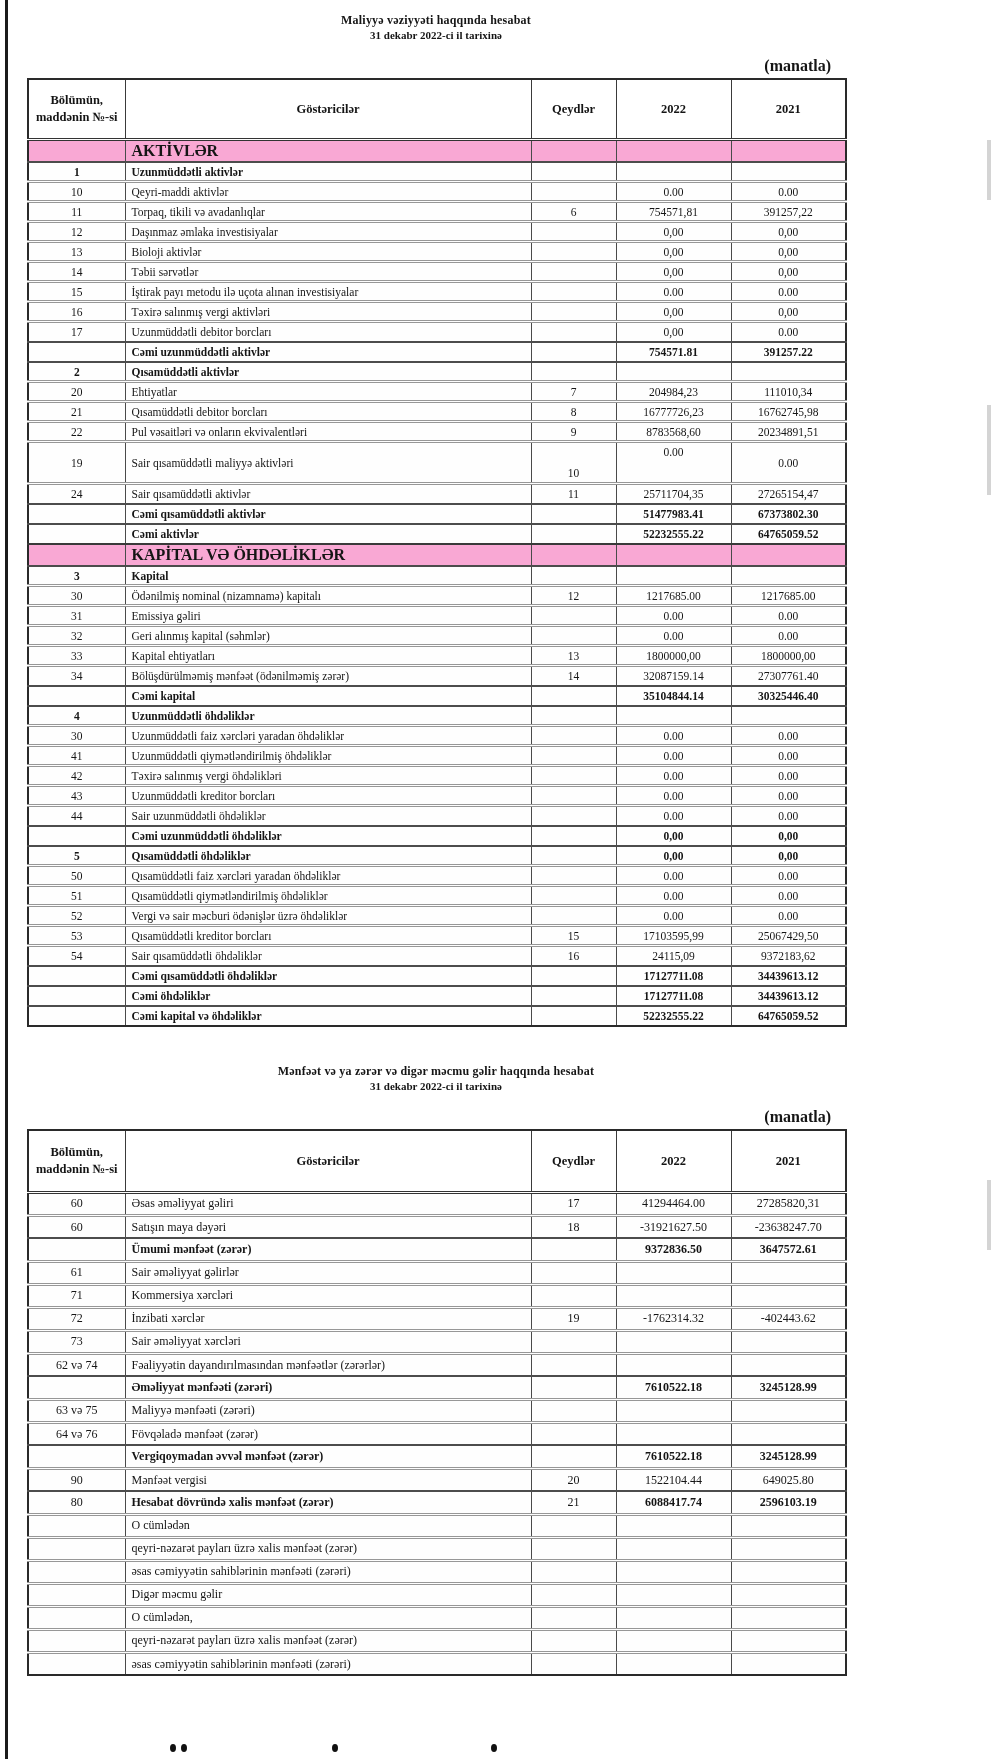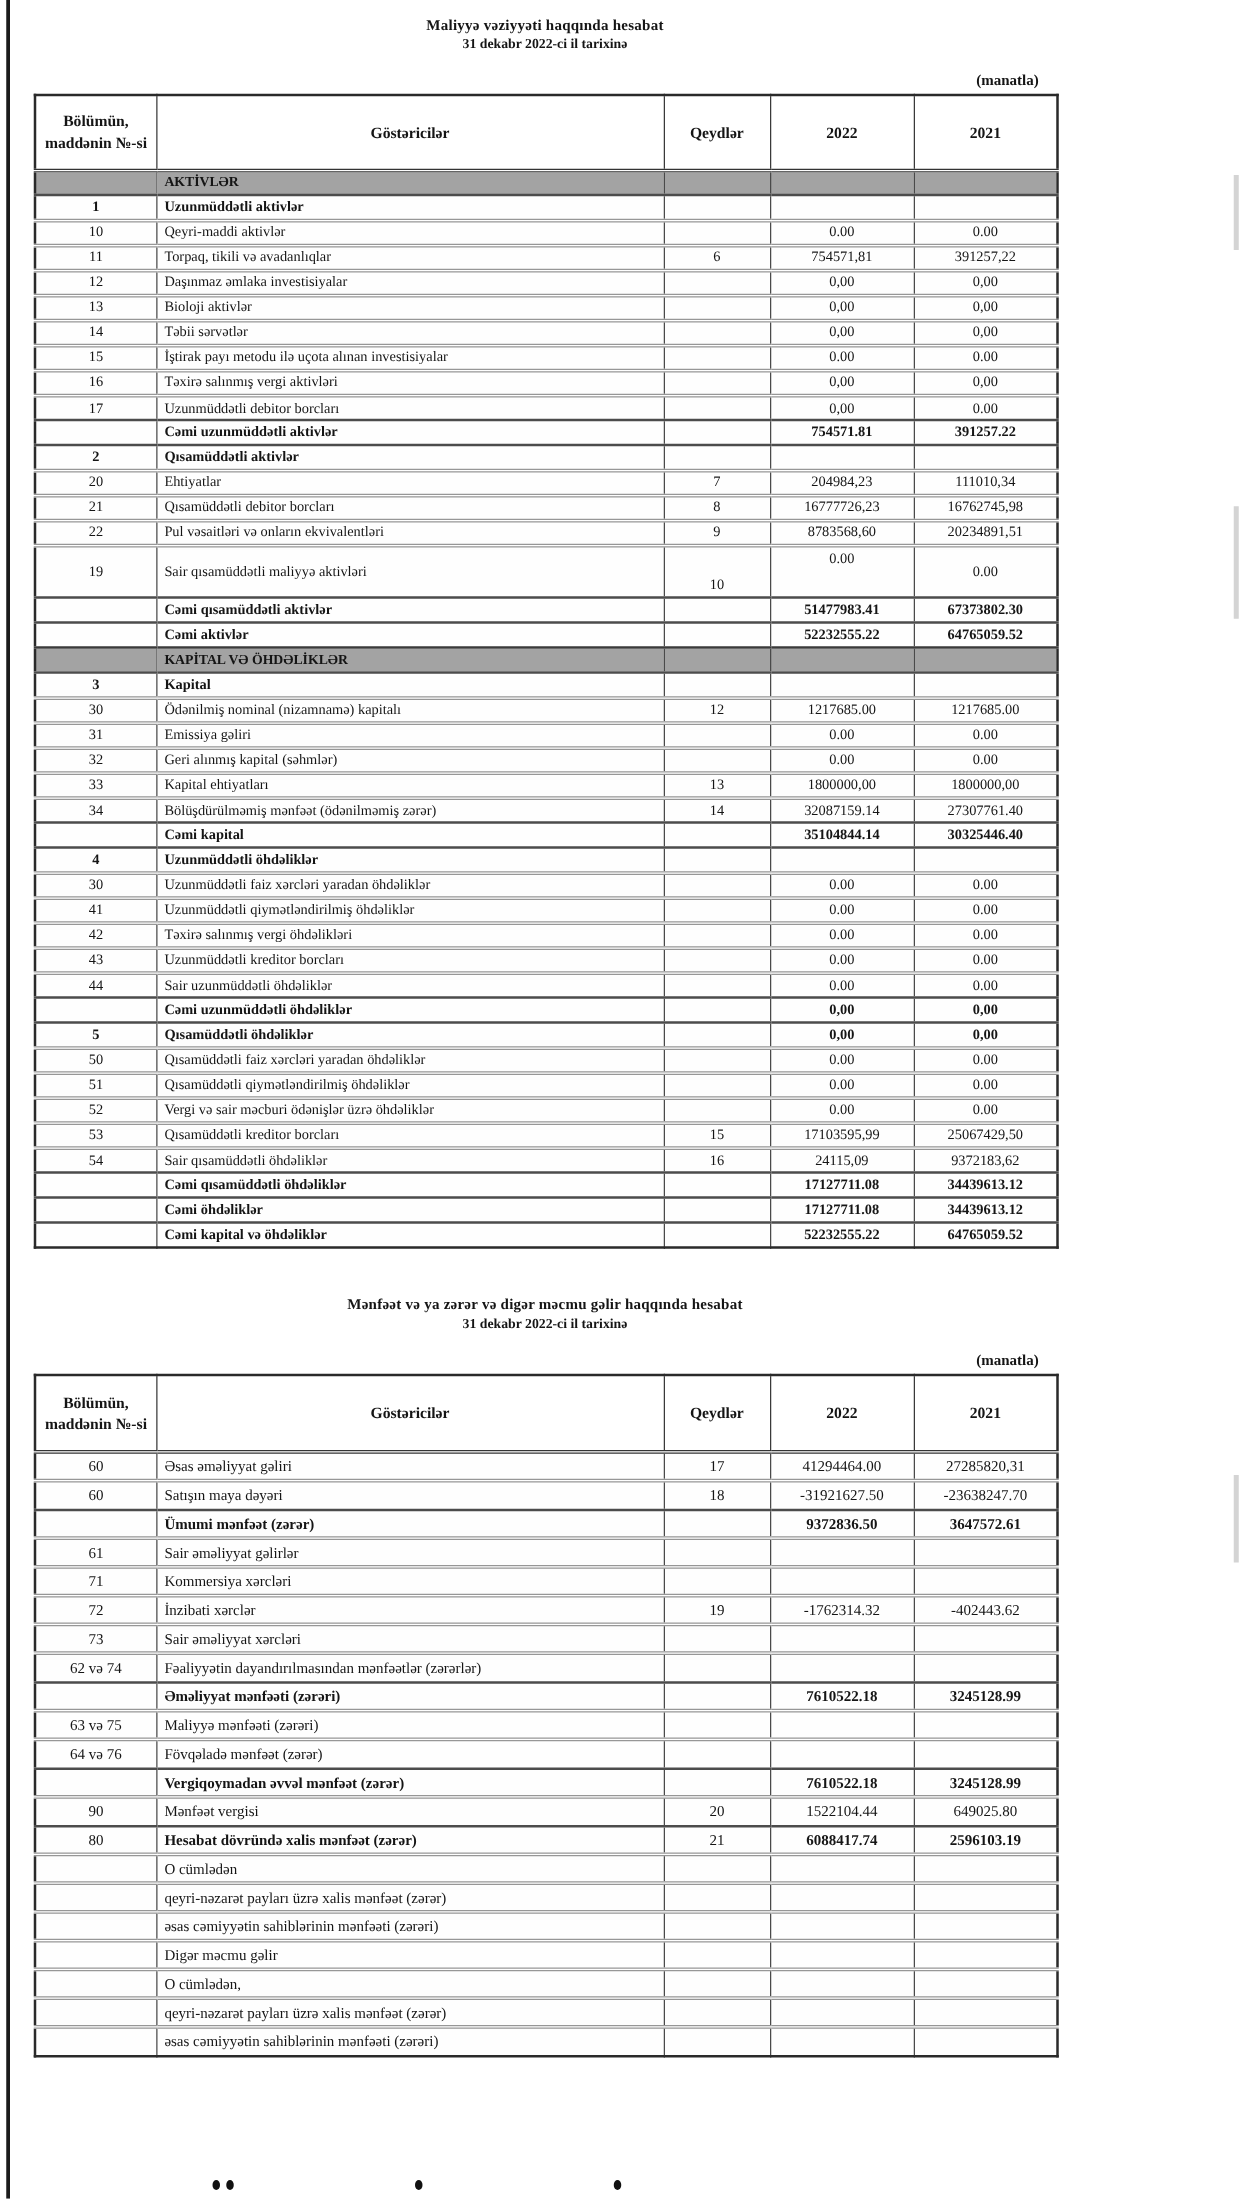--- a/index.html
+++ b/index.html
@@ -25,21 +25,21 @@
     margin: 0; letter-spacing: 0.2px;
   }
   .report-date {
     text-align: center; font-weight: bold; font-size: 11px; line-height: 1.3;
     margin: 0;
   }
   .title-block-1 { padding-top: 12px; }
   .title-block-2 { padding-top: 36px; }
 
   .unit-note {
-    text-align: right; font-weight: bold; font-size: 12px;
+    text-align: right; font-weight: bold; font-size: 16px;
     padding: 15px 14px 3px 0;
   }
 
   table.report-table {
     border-collapse: collapse; table-layout: fixed;
     width: 818px;
     border: 2px solid #2a2a2a;
     background: #fefefe;
   }
   table.report-table th {
@@ -59,21 +59,21 @@
   table.t2 thead tr { height: 62px; }
   table.t2 tbody tr { height: 23px; }
   table.t2 td { font-size: 12px; }
 
   td.col-no   { text-align: center; }
   td.col-label{ text-align: left; }
   td.col-note { text-align: center; }
   td.col-2022, td.col-2021 { text-align: center; }
 
   tr.section td {
-    background: #a3a3a3; font-weight: bold; font-size: 11px;
+    background: #f9a8d4; font-weight: bold; font-size: 16px;
     border-top: 2px solid #3a3a3a;
   }
   tr.group td.col-label { font-weight: bold; }
   tr.group td { border-top: 2px solid #4c4c4c; font-weight: bold; }
   tr.total td { border-top: 2px solid #4c4c4c; }
   tr.total td.col-label, tr.total td.col-2022, tr.total td.col-2021 { font-weight: bold; }
 
   tr.tall { height: 42px !important; }
   tr.tall td.col-2022 { vertical-align: top; padding-top: 2px; }
   tr.tall td.col-note { vertical-align: bottom; padding-bottom: 2px; }
@@ -223,20 +223,27 @@
           <td class="col-2022">8783568,60</td>
           <td class="col-2021">20234891,51</td>
         </tr>
         <tr class="item tall">
           <td class="col-no">19</td>
           <td class="col-label">Sair qısamüddətli maliyyə aktivləri</td>
           <td class="col-note">10</td>
           <td class="col-2022">0.00</td>
           <td class="col-2021">0.00</td>
         </tr>
+        <tr class="item">
+          <td class="col-no">24</td>
+          <td class="col-label">Sair qısamüddətli aktivlər</td>
+          <td class="col-note">11</td>
+          <td class="col-2022">25711704,35</td>
+          <td class="col-2021">27265154,47</td>
+        </tr>
         <tr class="total">
           <td class="col-no"></td>
           <td class="col-label">Cəmi qısamüddətli aktivlər</td>
           <td class="col-note"></td>
           <td class="col-2022">51477983.41</td>
           <td class="col-2021">67373802.30</td>
         </tr>
         <tr class="total">
           <td class="col-no"></td>
           <td class="col-label">Cəmi aktivlər</td>

